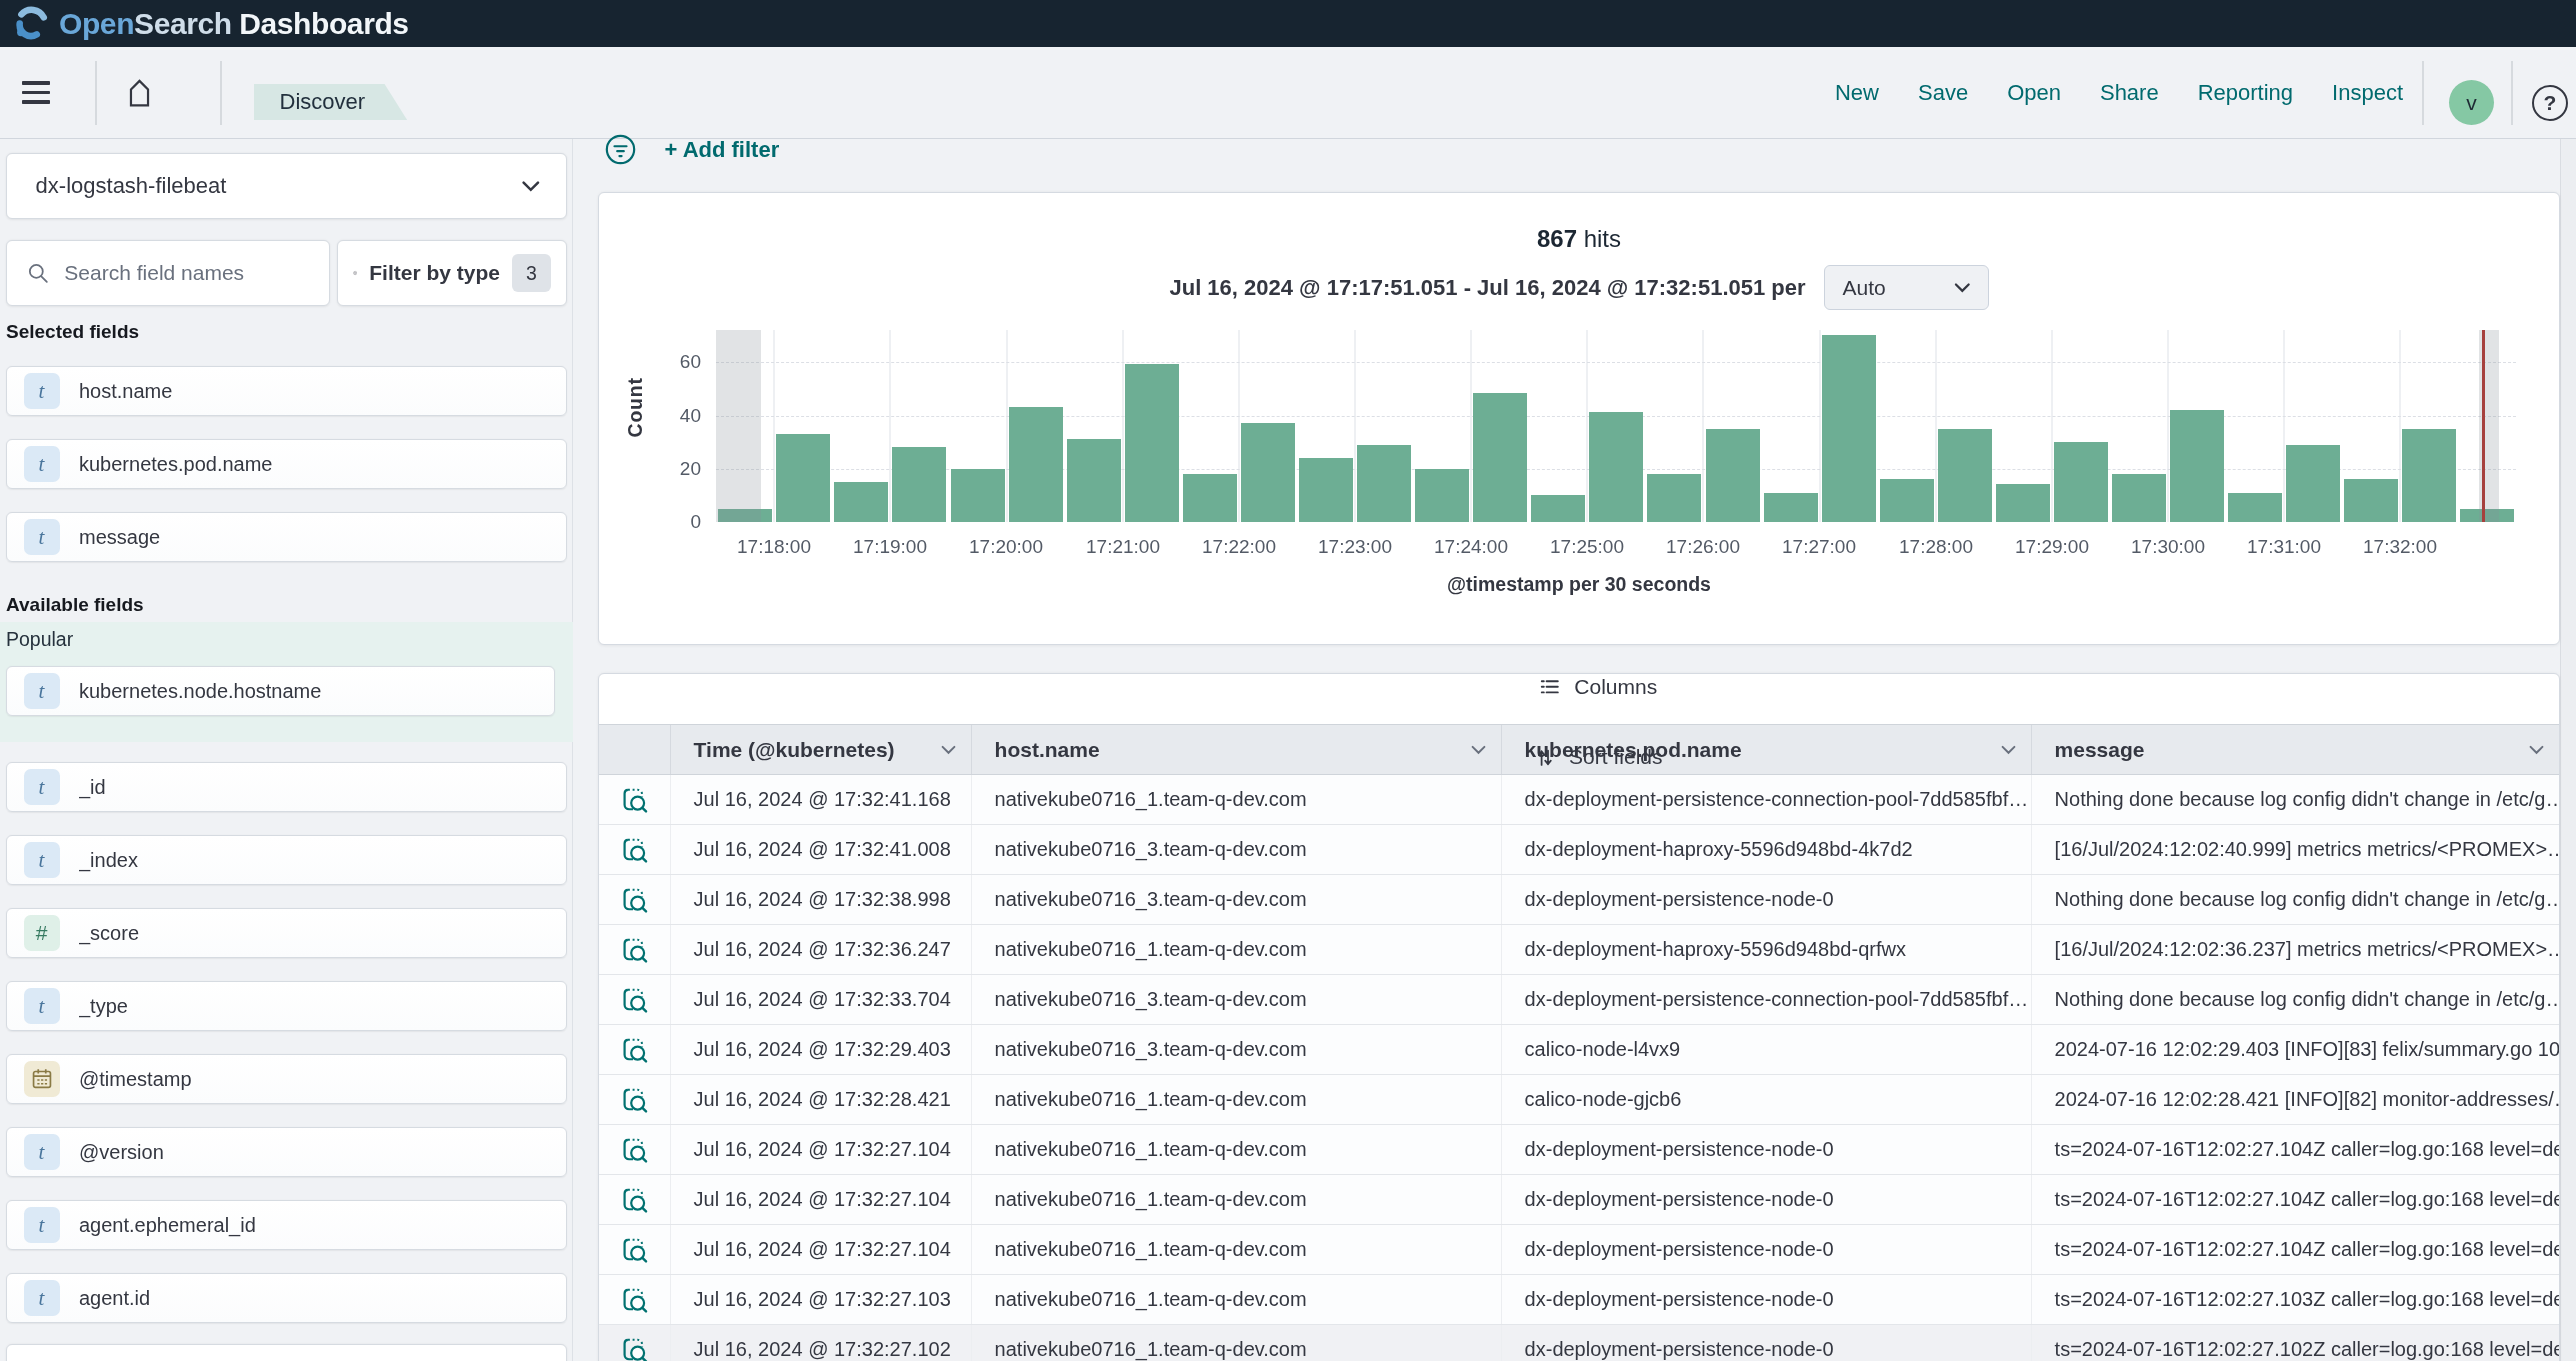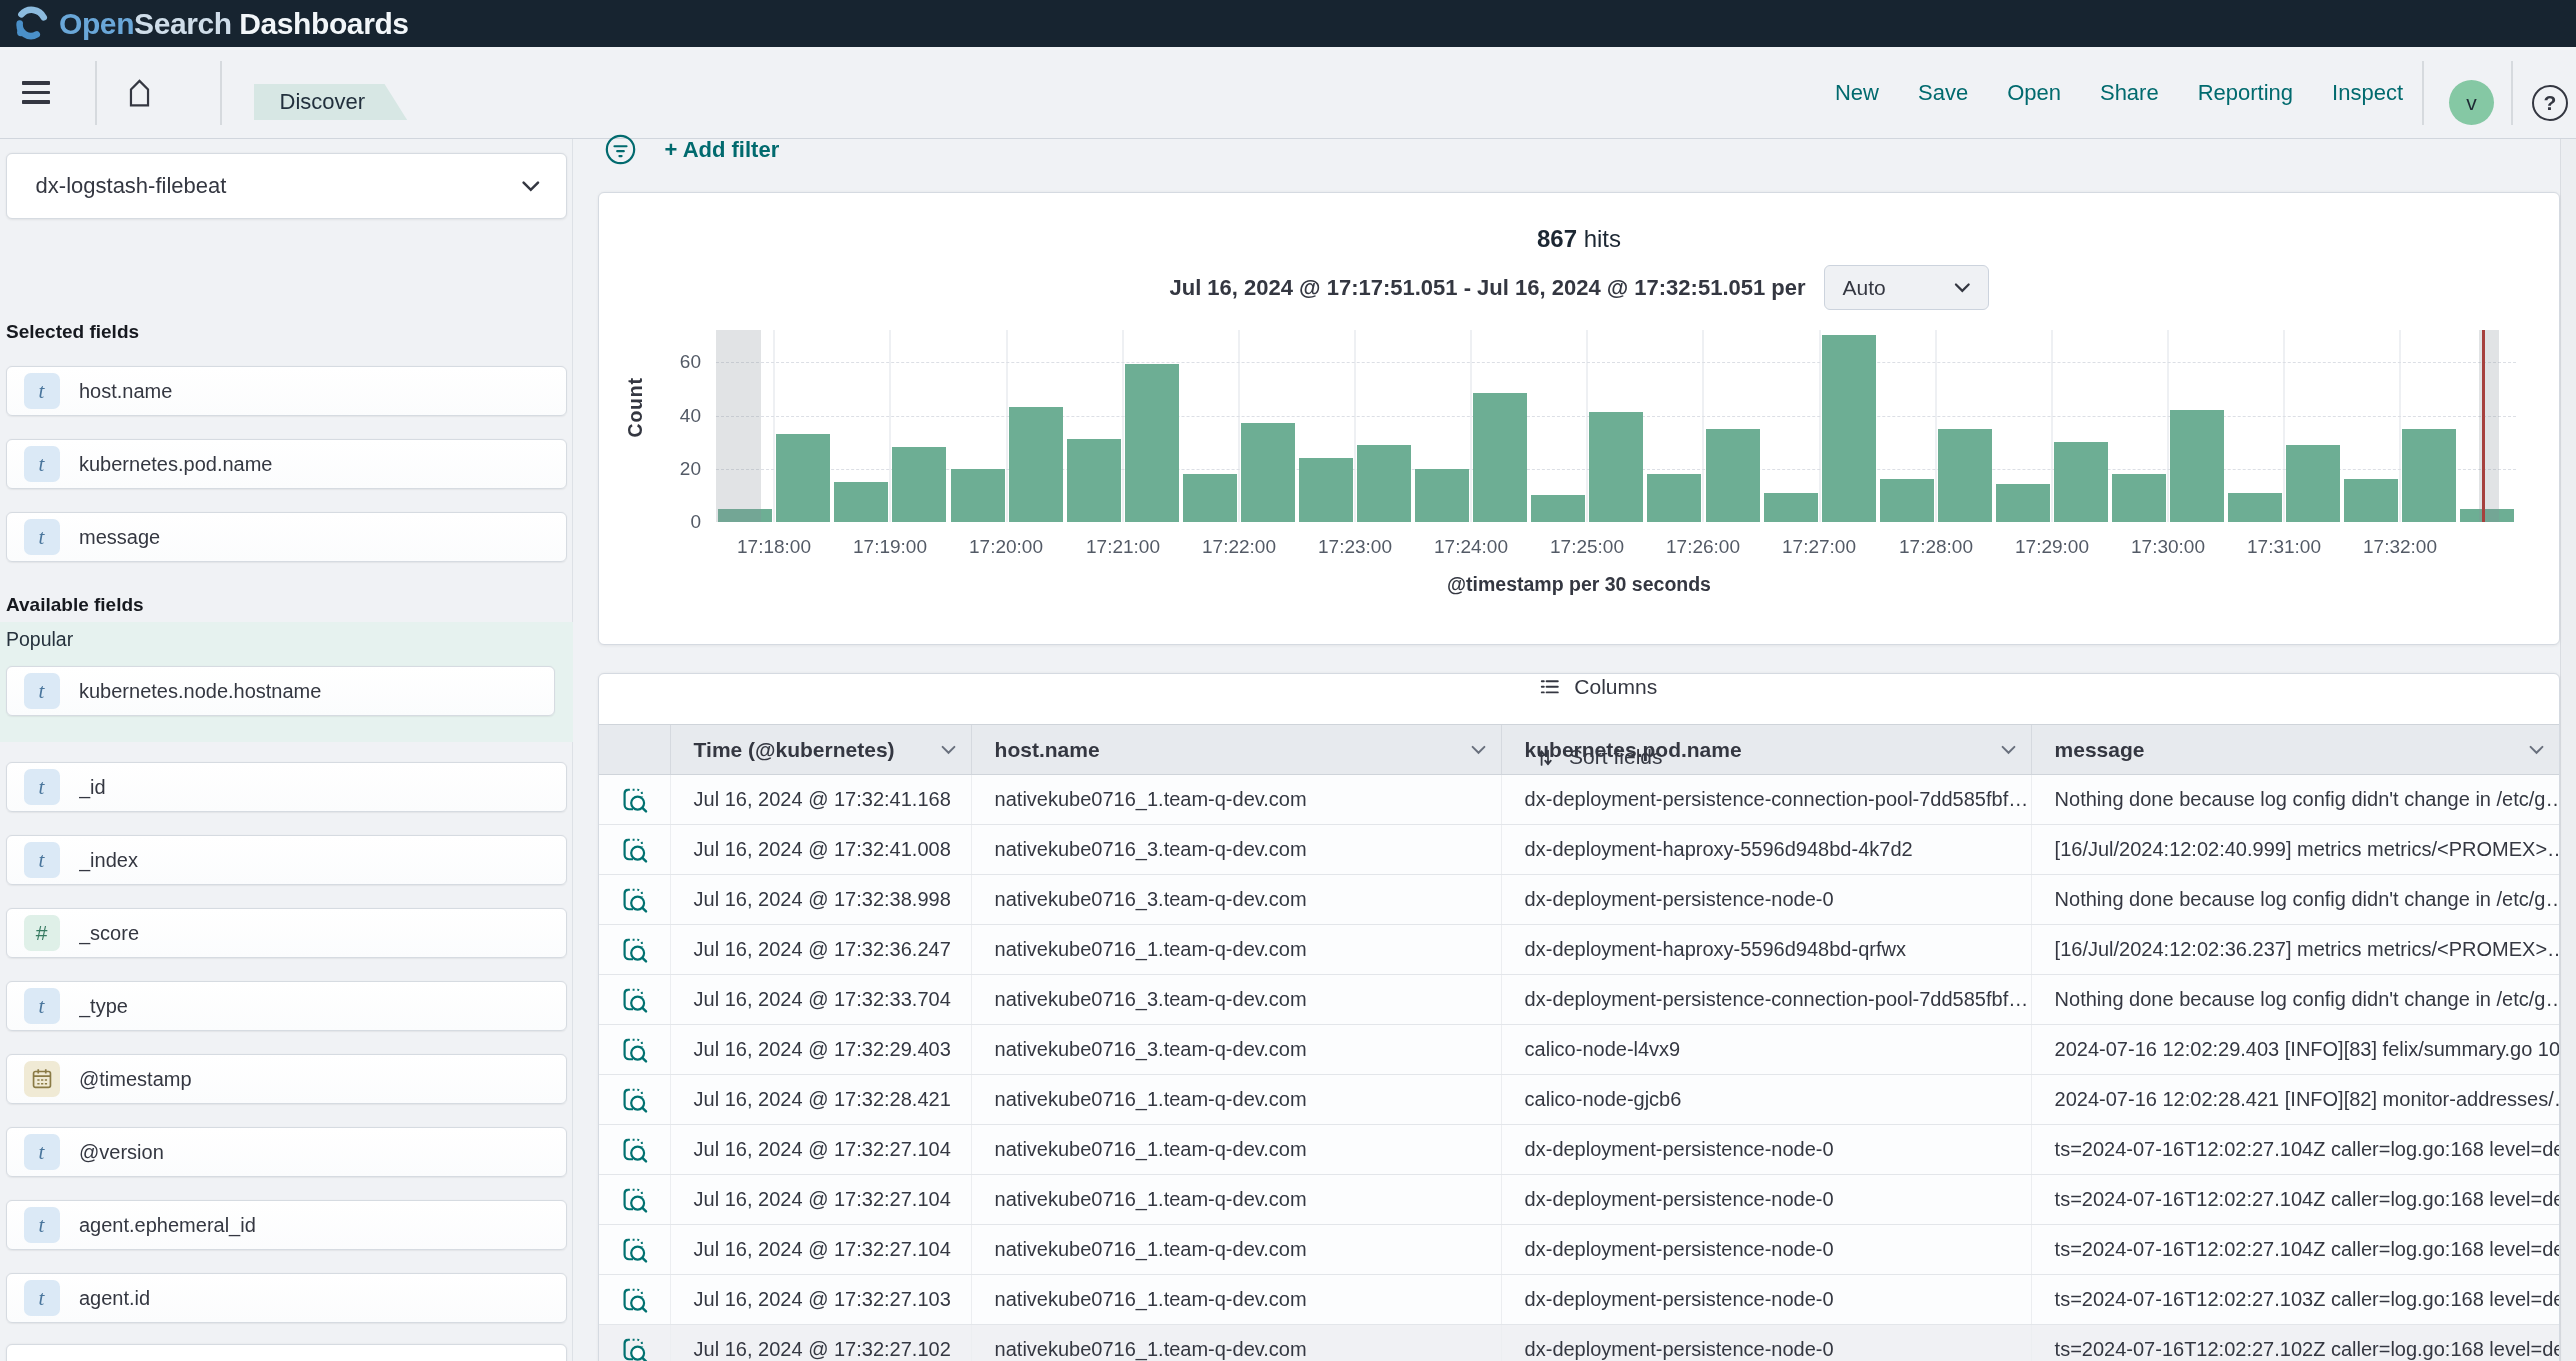--- a/index.html
+++ b/index.html
@@ -162,20 +162,37 @@
   <div class="sidebar">
     <div class="card idx-select">
       <span class="lbl">dx-logstash-filebeat</span>
       <span class="chev">
         <svg viewBox="0 0 16 16" width="25.6" height="25.6">
             <path d="M3.5 6l4.5 4.5L12.5 6" fill="none" stroke="#343741" stroke-width="1.6" stroke-linecap="round"></path>
           </svg>
       </span>
     </div>
 
+    <div class="search-row">
+      <div class="card search-input">
+        <svg viewBox="0 0 32 32" width="30" height="30" fill="none" stroke="#69707d" stroke-width="2.2">
+          <circle cx="14" cy="14" r="8"></circle>
+            <path d="M20.5 20.5 l6.5 6.5" stroke-linecap="round"></path>
+        </svg>
+        <input type="text" placeholder="Search field names" style="">
+      </div>
+      <div class="card filter-btn">
+        <svg viewBox="0 0 32 32" width="32" height="32">
+          <circle cx="16" cy="16" r="12.5" fill="none" stroke="#343741" stroke-width="2"></circle>
+          <path d="M10.5 13h11 M13 17.5h6 M15 22h2" stroke="#343741" stroke-width="2" stroke-linecap="round"></path>
+        </svg>
+        <span class="fl">Filter by type</span>
+        <span class="count-badge">3</span>
+      </div>
+    </div>
 
     <div class="side-h" style="top:182px">Selected fields</div>
     <div class="field-list" style="top:227px" id="selected-list">
         <div class="field-card">
           <span class="fbadge t">t</span>
           <span class="fname">host.name</span>
         </div>
         <div class="field-card">
           <span class="fbadge t">t</span>
           <span class="fname">kubernetes.pod.name</span>

